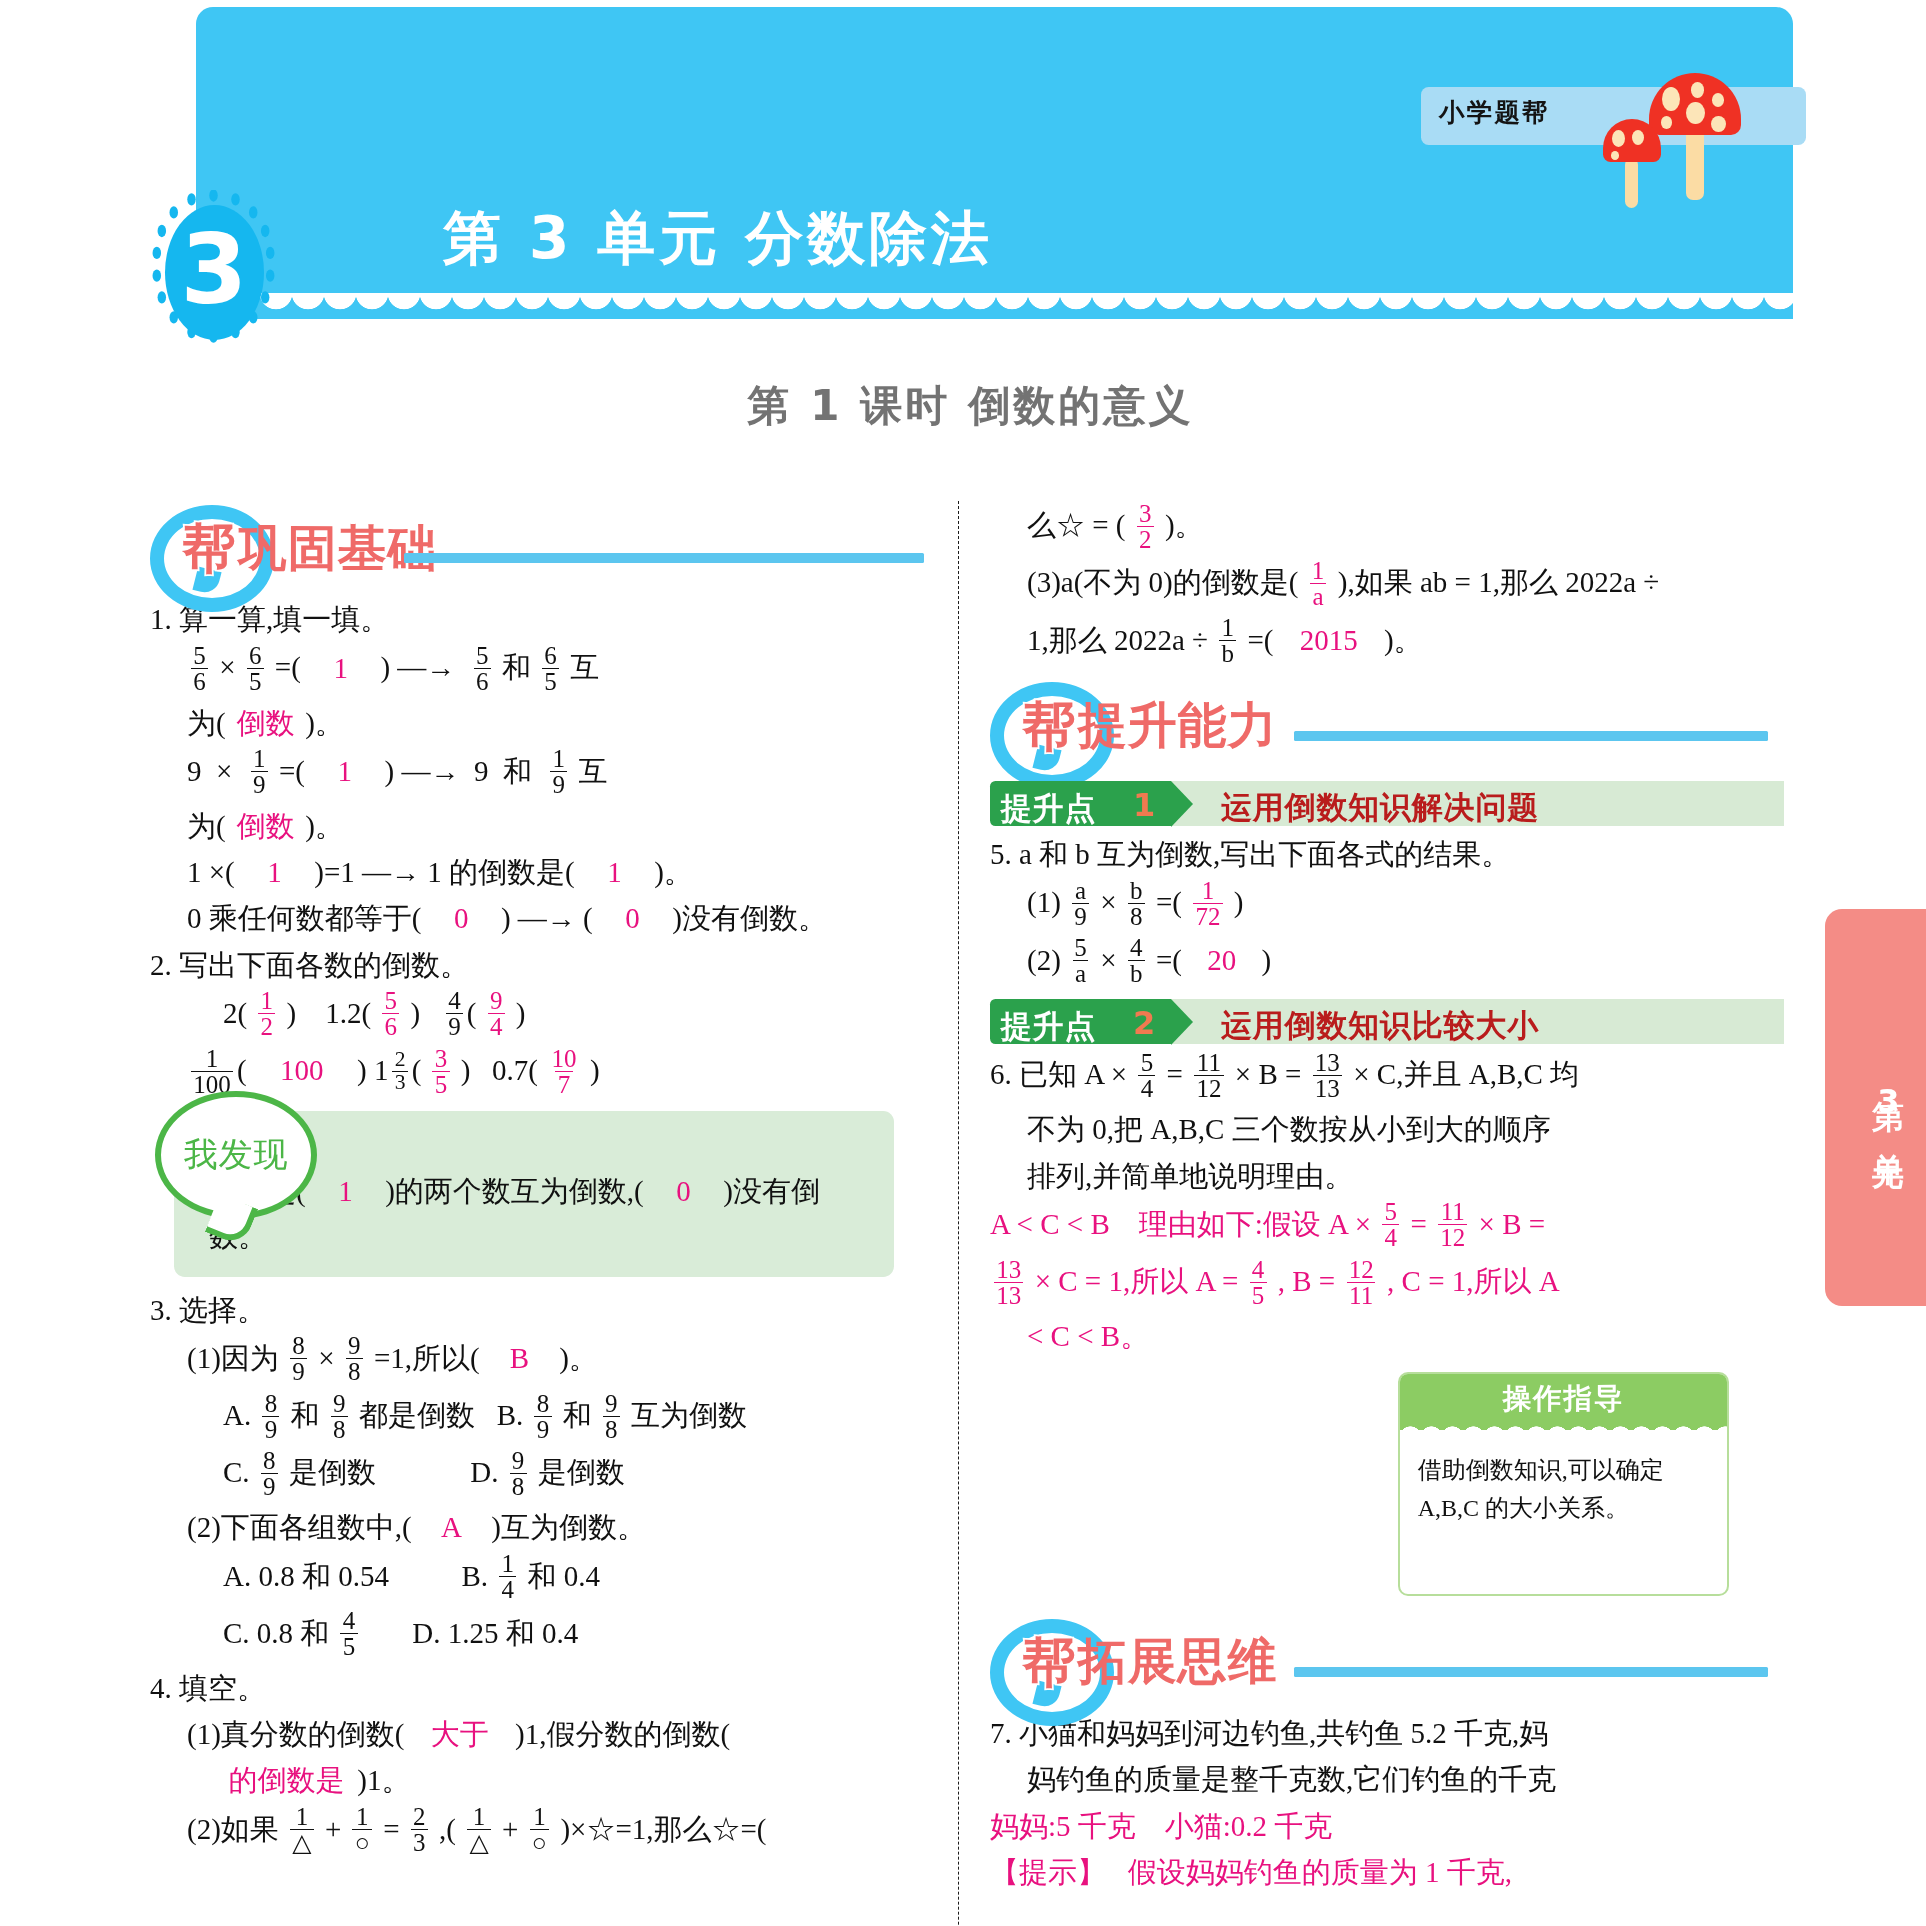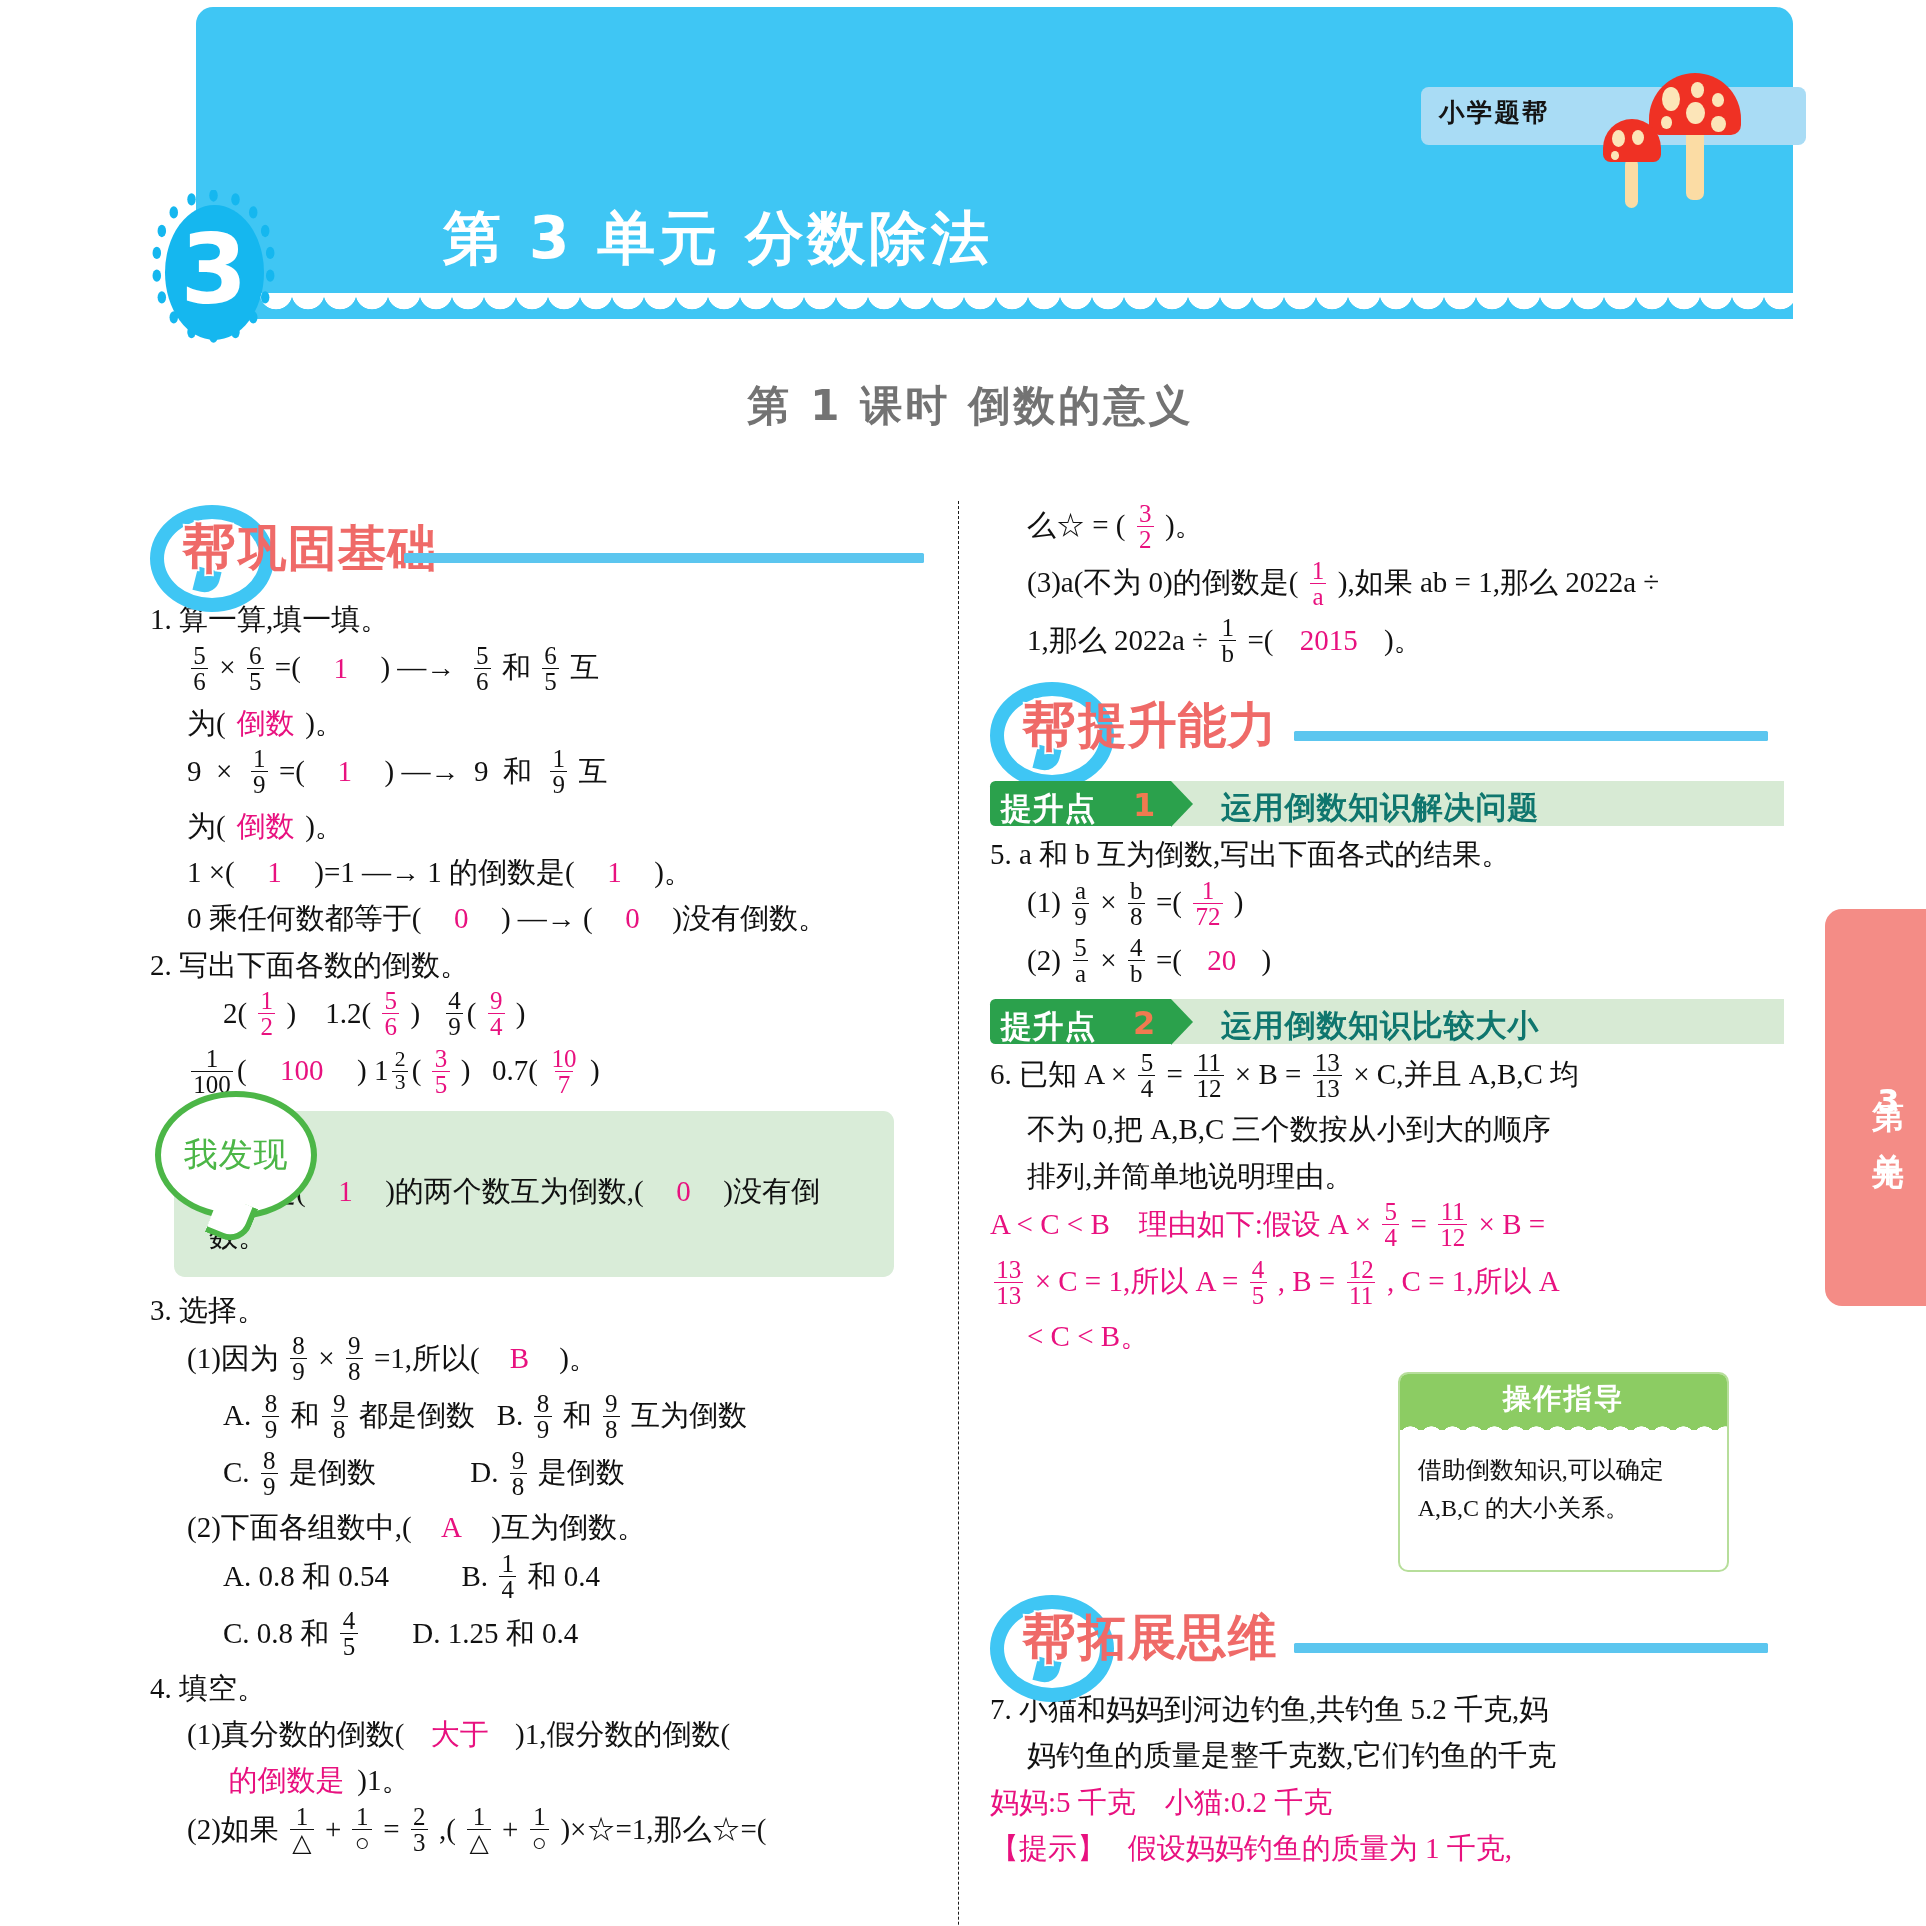--- a/index.html
+++ b/index.html
@@ -121,21 +121,21 @@
     font-size:31px; font-weight:bold; color:#ffffff;
     font-family:"DejaVu Sans", sans-serif; letter-spacing:0.8px;
   }
   .tip-bar .gnum{
     position:absolute; left:143px; top:5.4px;
     font-size:32px; font-weight:bold; color:#f07a50;
     font-family:"DejaVu Sans", sans-serif;
   }
   .tip-bar .ttext{
     position:absolute; left:231px; top:6.2px;
-    font-size:31px; font-weight:bold; color:#0f766e;
+    font-size:31px; font-weight:bold; color:#b91c1c;
     font-family:"DejaVu Sans", sans-serif; letter-spacing:0.8px;
   }
 
   
   .q{ font-size:29px; line-height:1.38; color:#111; margin:6.2px 0;}
   .q .ans{ color:#e8117f; }
   .indent{ padding-left:37px; }
   .indent2{ padding-left:73px; }
   .ital{ }
 
@@ -172,21 +172,21 @@
   .discover-bubble span{
     font-size:34px; font-weight:normal; color:#4cb647;
     font-family:"DejaVu Sans", sans-serif; letter-spacing:0.8px;
     position:relative; z-index:2;
   }
   .discover-body{ font-size:29px; line-height:1.55; color:#111; }
 
   
   .guide{
     position:relative; margin:15.4px 0 15.4px 408px;
-    width:331px; height:200px;
+    width:331px; height:224px;
     background:#ffffff; border:2.7px solid #b7de9b; border-radius:10px;
     box-sizing:border-box; overflow:hidden;
   }
   .guide-head{
     position:absolute; left:0; top:0; width:100%; height:56px;
     background:#8ccc63;
     display:flex; align-items:flex-start; justify-content:center;
     padding-top:6.2px; box-sizing:border-box;
   }
   .guide-head span{

